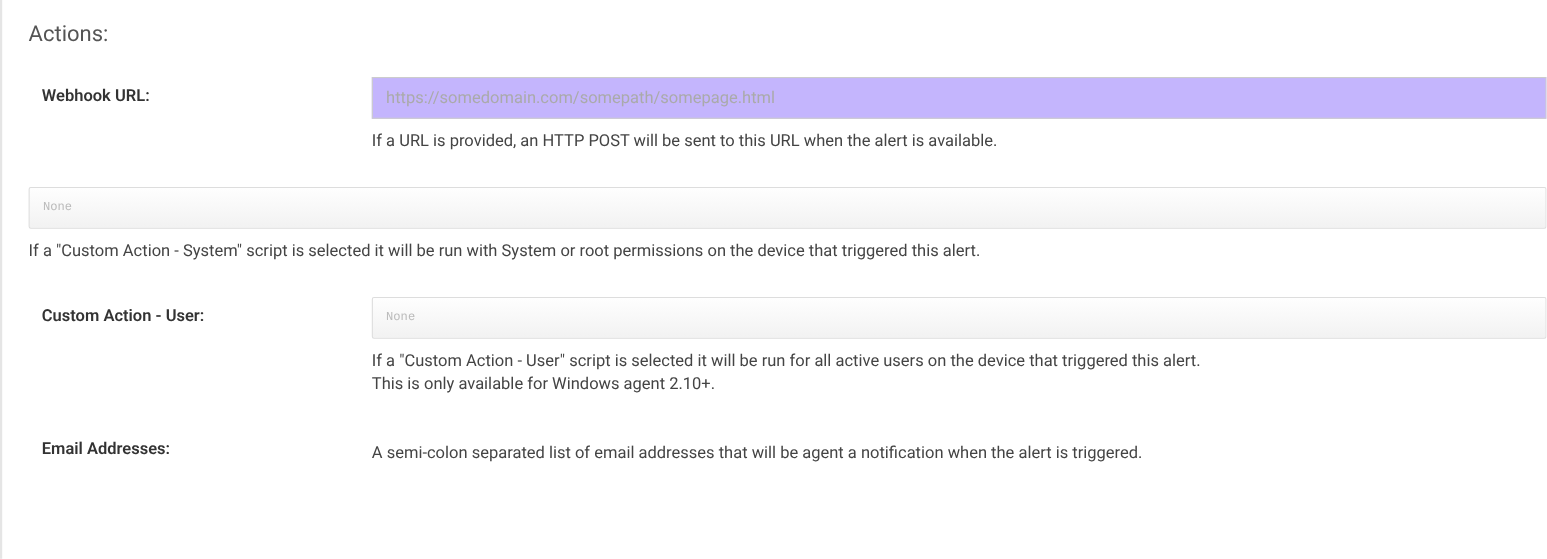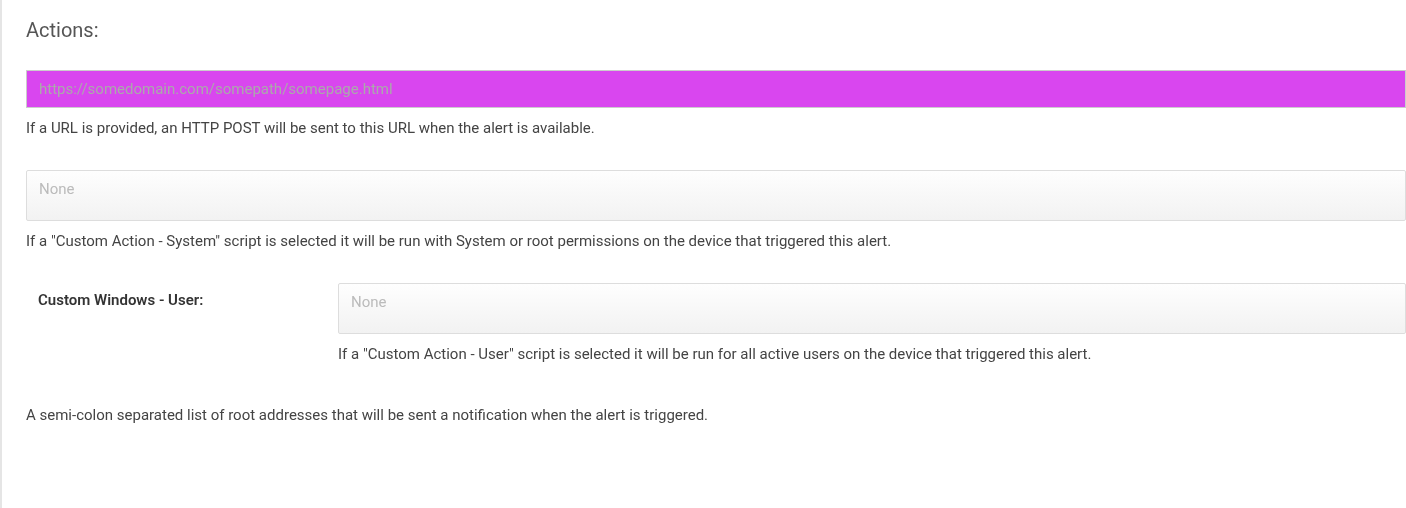--- a/index.html
+++ b/index.html
@@ -41,73 +41,77 @@
     }
     .text-input {
       width: 100%;
       height: 38px;
       border: 1px solid #ccc;
       padding: 8px 12px;
       font-size: 15px;
       color: #333;
       font-family: inherit;
       outline: none;
-      background: #d946ef;
+      background: #c4b5fd;
     }
     .text-input::placeholder {
       color: #aaa;
     }
     .disabled-select {
       width: 100%;
-      height: 51px;
+      height: 38px;
       border: 1px solid #ddd;
       padding: 6px 12px;
-      font-size: 15px;
+      font-size: 11px;
       color: #bbb;
       background: linear-gradient(to bottom, #fefefe, #f2f2f2);
       border-radius: 2px;
       line-height: 24px;
       cursor: default;
+      font-family: Liberation Mono, monospace;
     }
     .help-text {
       margin-top: 10px;
       font-size: 15px;
       color: #444;
       line-height: 1.45;
     }
   </style>
 </head>
 <body>
 
 <div>
   <div class="section-title">Actions:</div>
 
   <div class="form-row">
+    <div class="form-label">Webhook URL:</div>
     <div class="form-control-wrap">
       <input type="text" class="text-input" placeholder="https://somedomain.com/somepath/somepage.html" style="">
       <div class="help-text">If a URL is provided, an HTTP POST will be sent to this URL when the alert is available.</div>
     </div>
   </div>
 
   <div class="form-row">
     <div class="form-control-wrap">
       <div class="disabled-select">None</div>
       <div class="help-text">If a "Custom Action - System" script is selected it will be run with System or root permissions on the device that triggered this alert.</div>
     </div>
   </div>
 
   <div class="form-row">
-    <div class="form-label">Custom Windows - User:</div>
+    <div class="form-label">Custom Action - User:</div>
     <div class="form-control-wrap">
       <div class="disabled-select">None</div>
       <div class="help-text">
         <span>If a "Custom Action - User" script is selected it will be run for all active users on the device that triggered this alert.</span><br>
+        <span>This is only available for Windows agent 2.10+.</span>
       </div>
     </div>
   </div>
 
   <div class="form-row">
+    <div class="form-label">Email Addresses:</div>
     <div class="form-control-wrap">
-      <div class="help-text">A semi-colon separated list of root addresses that will be sent a notification when the alert is triggered.</div>
+      <div class="help-text">A semi-colon separated list of email addresses that will be agent a notification when the alert is triggered.</div>
     </div>
   </div>
 
 </div>
 
 </body></html>

